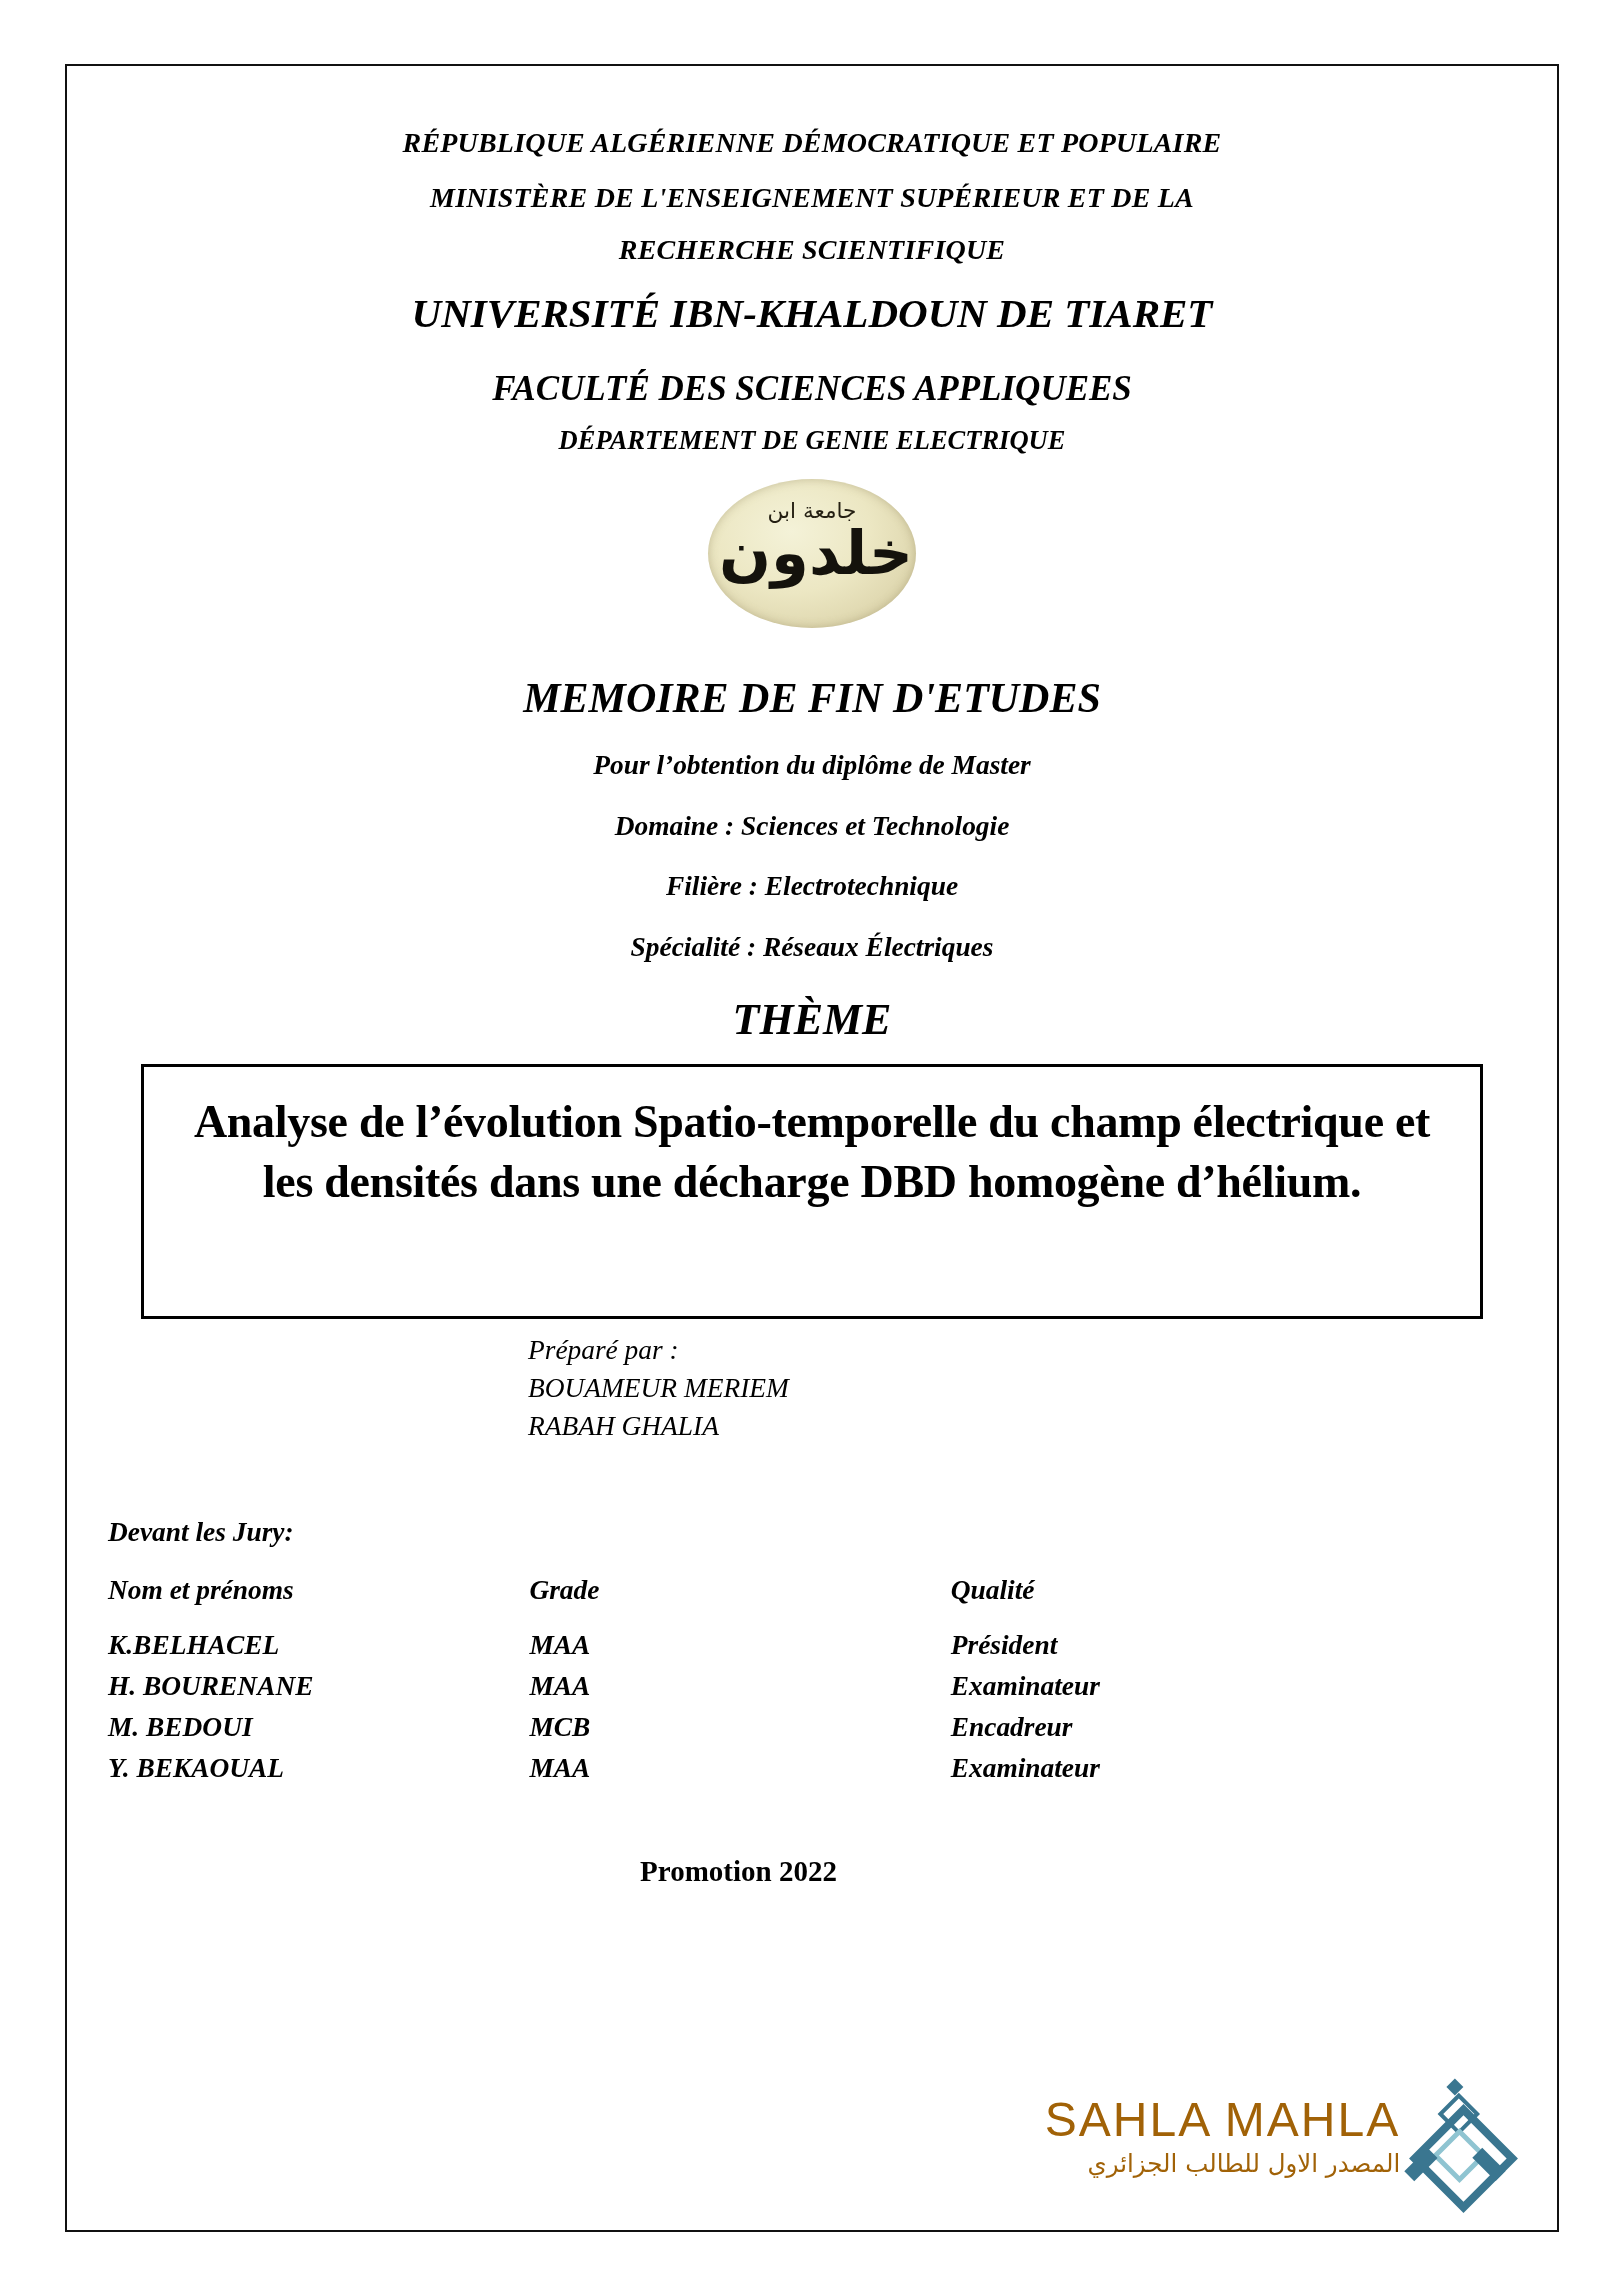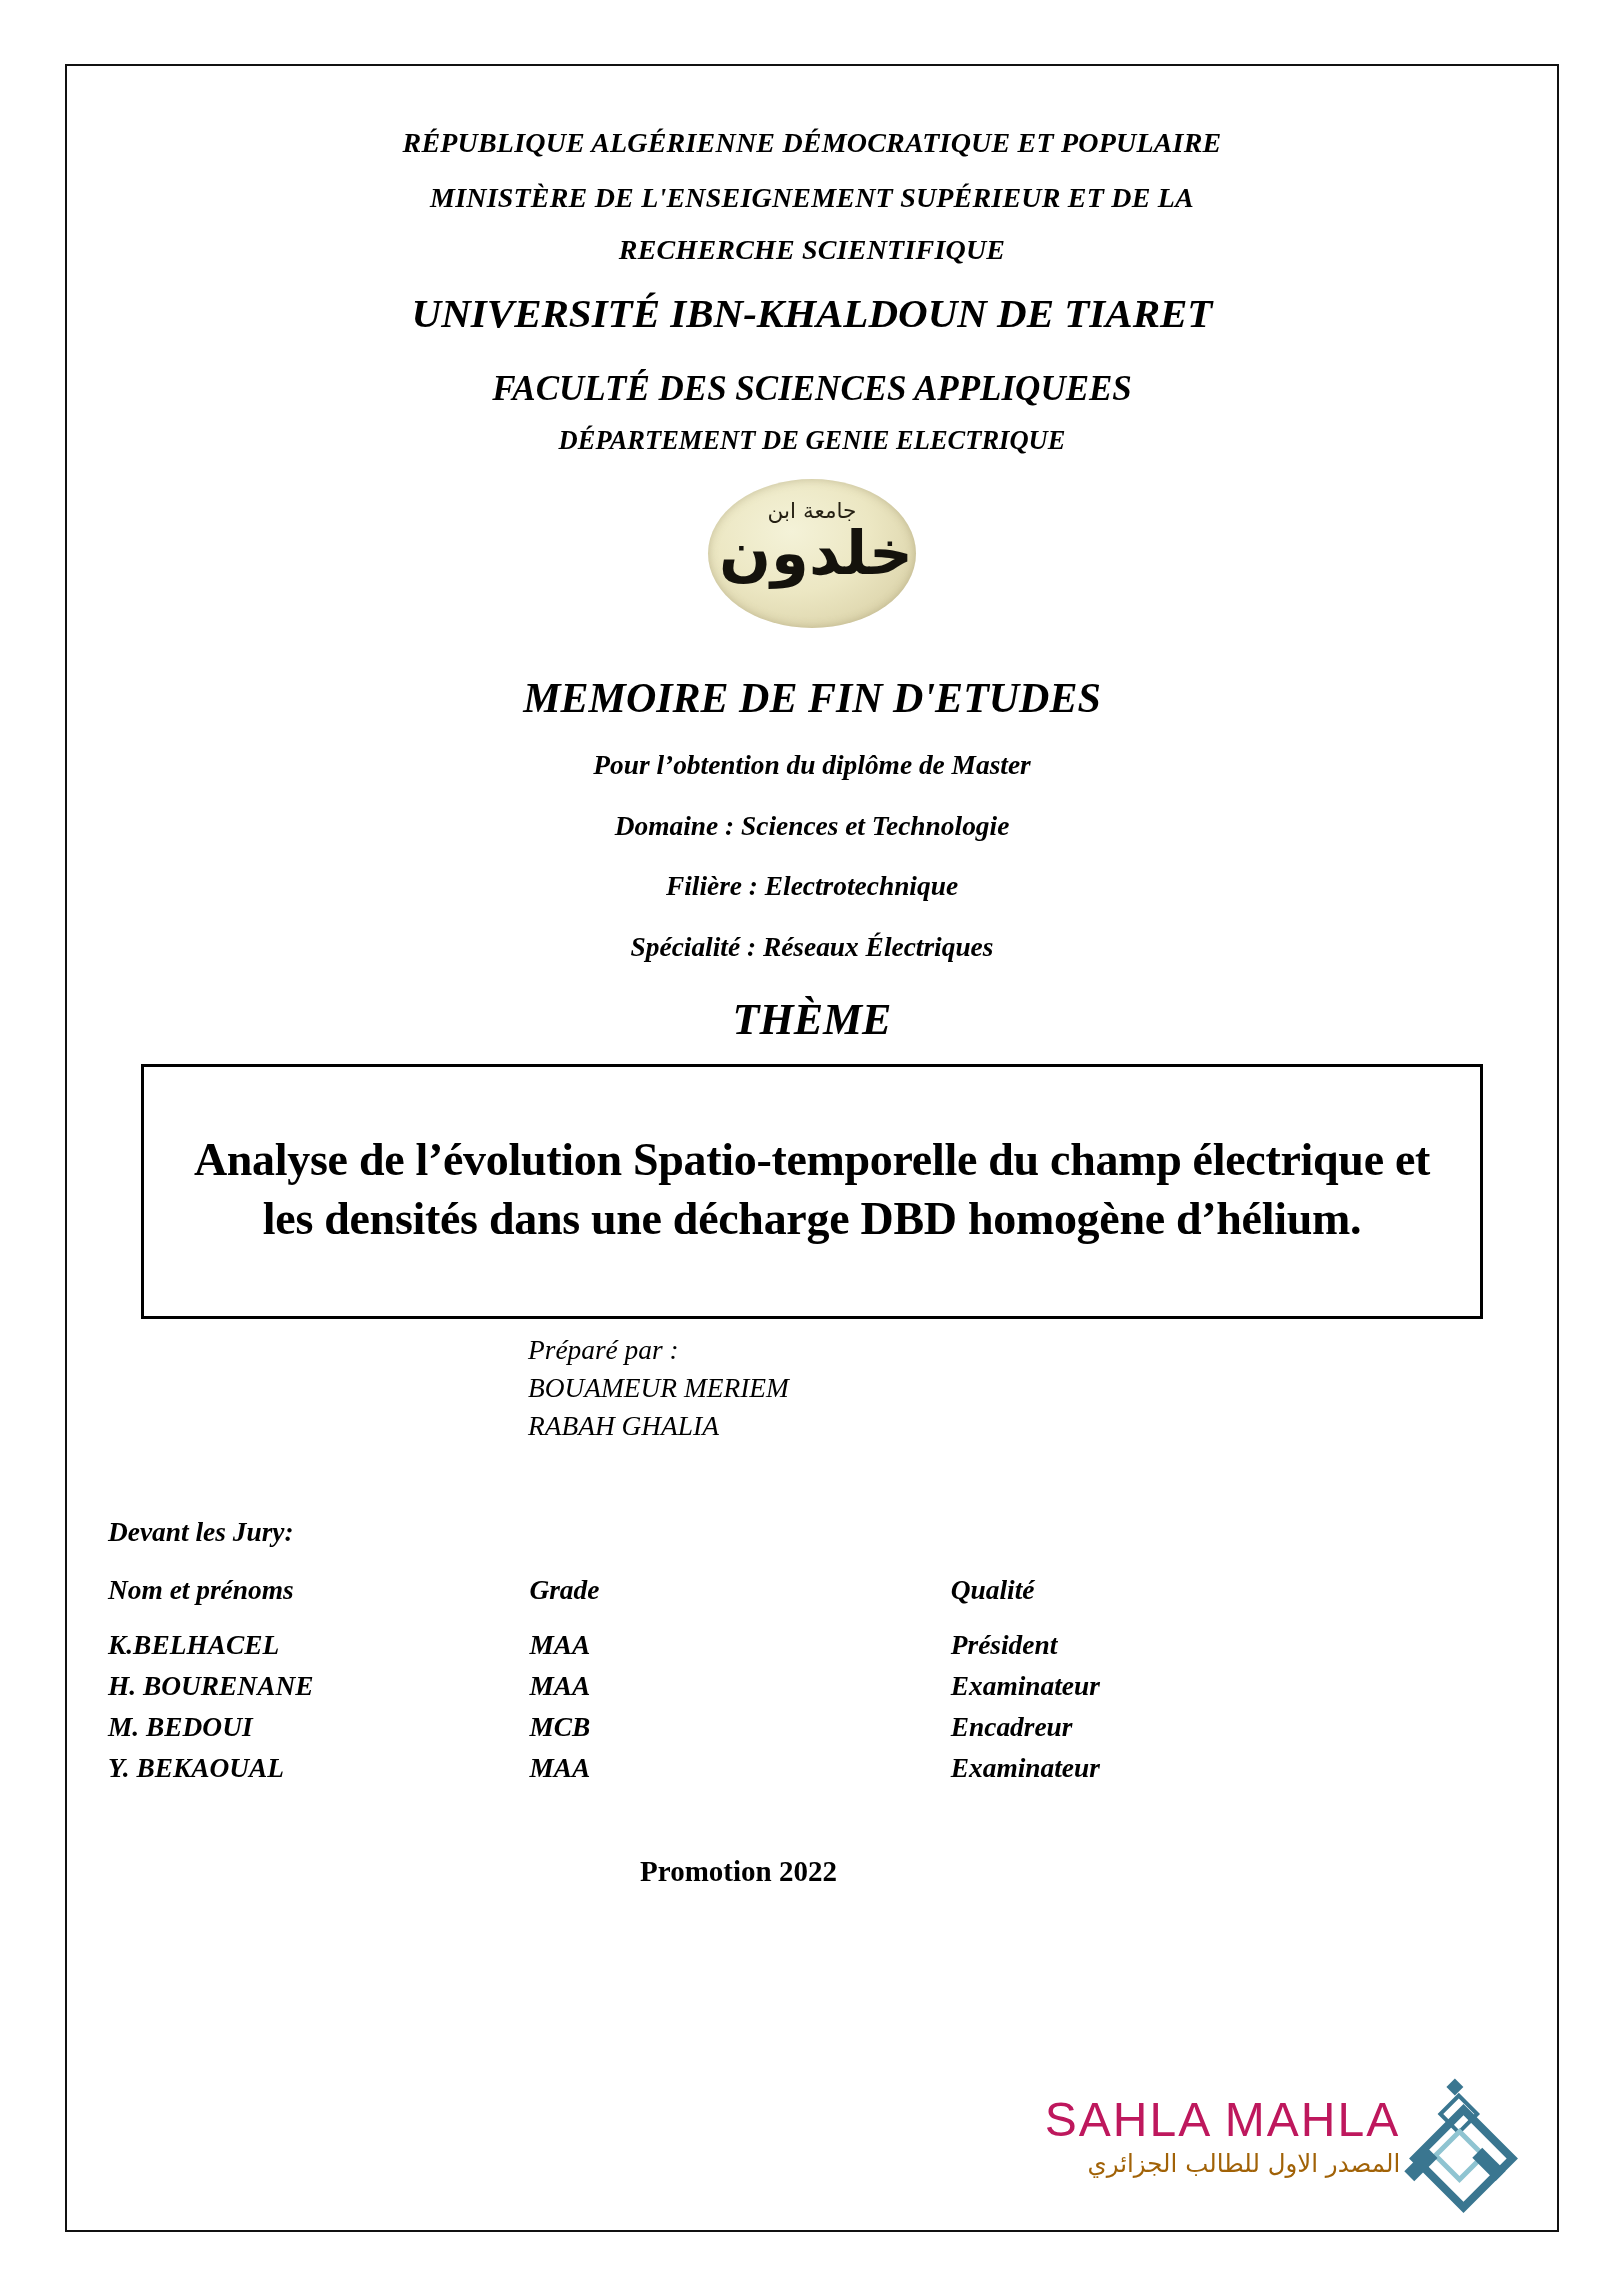--- a/index.html
+++ b/index.html
@@ -153,21 +153,21 @@
   }
 
   
   .theme-box {
     margin: 21.6px 74px 0 74px;
     border: 3.9px solid #000000;
     padding: 25.5px 35px 29px 35px;
     box-sizing: border-box;
     min-height: 255px;
     display: flex;
-    align-items: center;
+    align-items: flex-start;
     justify-content: center;
   }
   .theme-text {
     text-align: center;
     font-weight: bold;
     font-size: 46px;
     line-height: 1.30;
     letter-spacing: -0.3px;
   }
 
@@ -236,21 +236,21 @@
     gap: 9.8px;
   }
   .wm-text {
     text-align: right;
     line-height: 1;
   }
   .wm-main {
     font-family: "Liberation Sans", sans-serif;
     font-size: 48px;
     letter-spacing: 2px;
-    color: #be185d;
+    color: #a16207;
     line-height: 1;
   }
   .wm-sub {
     font-family: "DejaVu Sans", sans-serif;
     font-size: 24.5px;
     color: #a16207;
     line-height: 1.1;
     margin-top: 7.8px;
     direction: rtl;
   }

